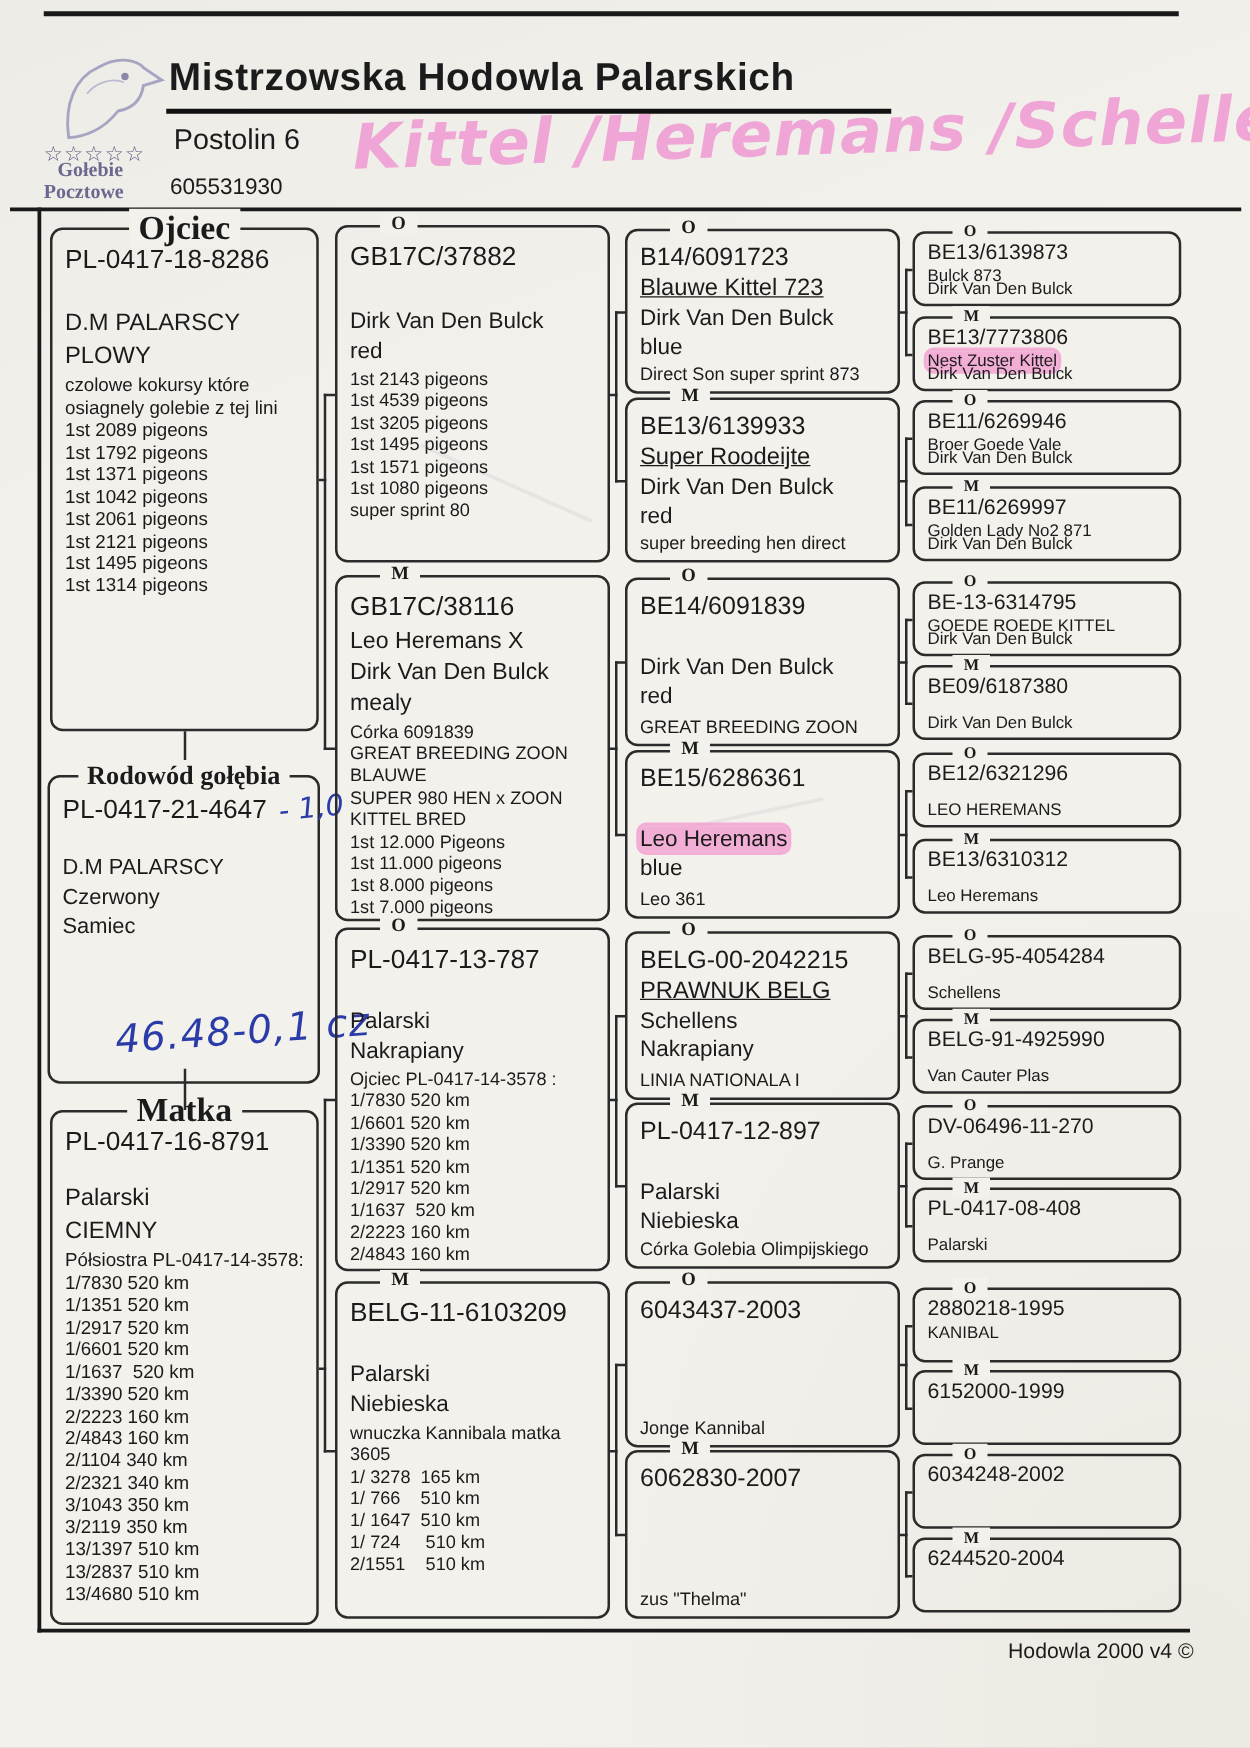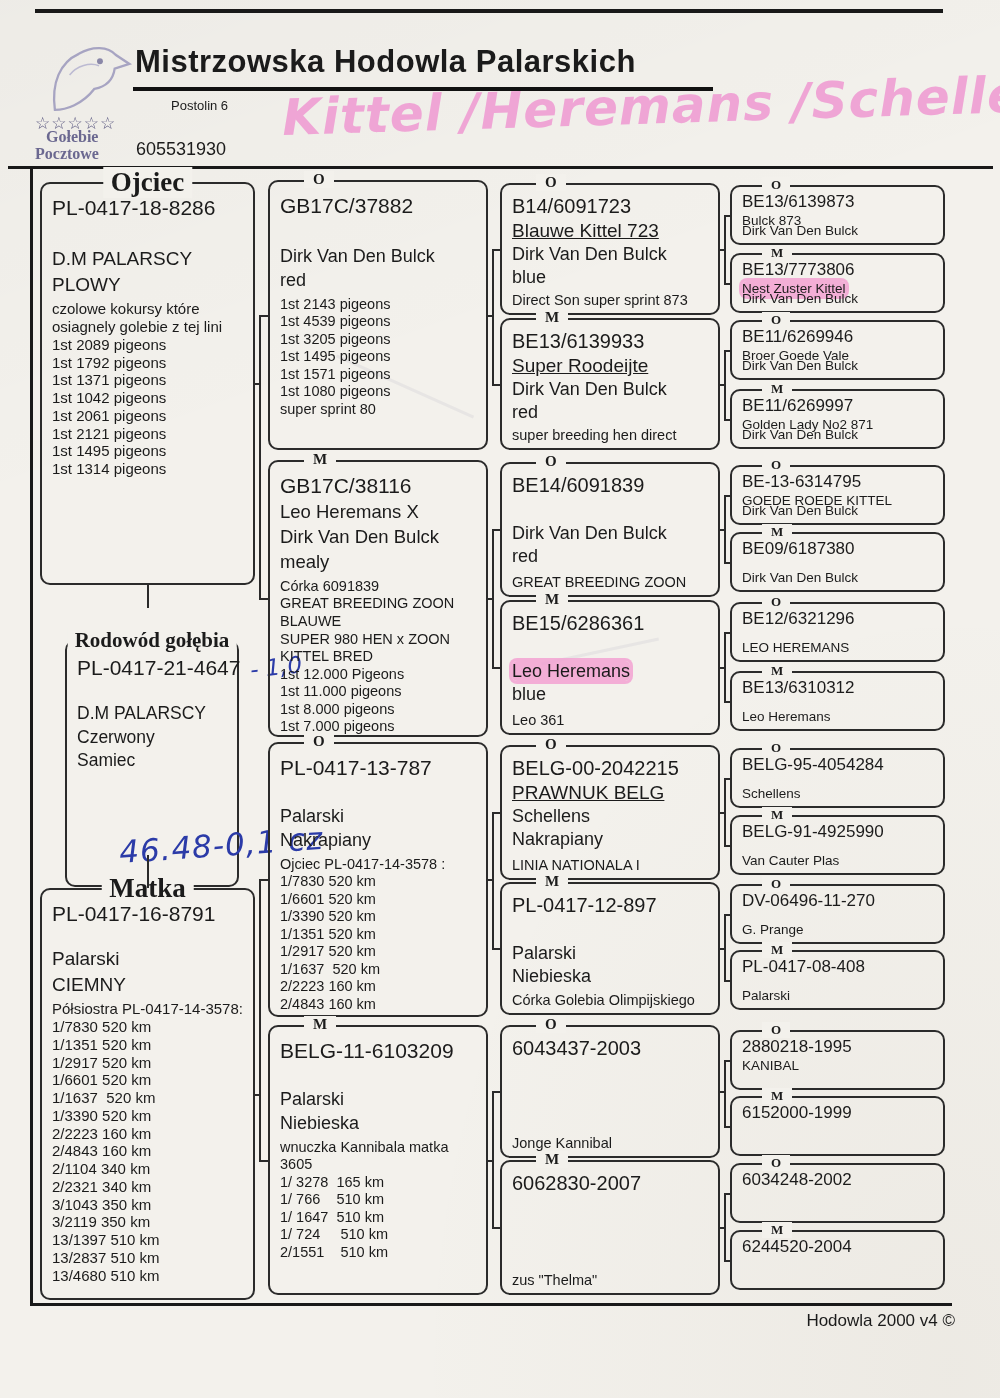--- a/index.html
+++ b/index.html
@@ -7,21 +7,21 @@
   .page{position:relative;width:1000px;height:1398px;margin:0 auto;overflow:hidden;
     background:#f3f1ec;
     background-image:linear-gradient(160deg,rgba(0,0,0,0.022),rgba(0,0,0,0) 30%),
                      radial-gradient(ellipse at 95% 98%,rgba(120,100,70,0.05),rgba(0,0,0,0) 40%);
     font-family:"Liberation Sans",sans-serif;color:#1b1b1b;}
   .abs{position:absolute;}
   .rule{position:absolute;background:#191919;}
   
   .title{position:absolute;left:135px;top:44px;font-size:31px;font-weight:bold;letter-spacing:.5px;}
   .title-underline{position:absolute;left:133px;top:87px;width:580px;height:4px;background:#111;}
-  .address{position:absolute;left:139px;top:98px;font-size:13px;margin-left:32px;}
+  .address{position:absolute;left:139px;top:98px;font-size:23px;}
   .phone{position:absolute;left:136px;top:139px;font-size:18px;}
   .hw-pink{position:absolute;left:282px;top:78px;width:700px;font-size:50px;font-style:italic;font-weight:bold;
     color:#efa5d5;transform:rotate(-1.8deg);letter-spacing:1px;font-family:"DejaVu Sans",sans-serif;white-space:nowrap;}
   .logo-stars{position:absolute;left:35px;top:113px;font-size:17px;letter-spacing:1px;color:#5d5a82;}
   .logo-t1{position:absolute;left:46px;top:128px;font-size:16px;font-weight:bold;color:#6b6890;font-family:"Liberation Serif",serif;}
   .logo-t2{position:absolute;left:35px;top:145px;font-size:16px;font-weight:bold;color:#6b6890;font-family:"Liberation Serif",serif;}
   
   .pbox{position:absolute;border:2px solid #2b2b2b;border-radius:10px;box-sizing:border-box;
     padding:6px 8px 4px 10px;background:transparent;}
   .legend-big{position:absolute;top:-17px;left:50%;transform:translateX(-50%);background:#f3f1ec;
@@ -92,21 +92,21 @@
 1st 2089 pigeons
 1st 1792 pigeons
 1st 1371 pigeons
 1st 1042 pigeons
 1st 2061 pigeons
 1st 2121 pigeons
 1st 1495 pigeons
 1st 1314 pigeons</div>
   </div>
 
-  <div class="pbox" style="left:38px;top:640px;width:174px;height:247px;margin-left:27px;">
+  <div class="pbox" style="left:38px;top:620px;width:218px;height:247px;">
     <span class="legend-mid">Rodowód gołębia</span>
     <div class="ring"><span>PL-0417-21-4647</span><span class="hw-blue hw-ring">- 1,0</span></div>
     <div class="owner" style="margin-top:22px;font-size:17.5px;">D.M PALARSCY
 Czerwony
 Samiec</div>
     <div class="hw-blue hw-note">46.48-0,1 cz</div>
   </div>
 
   <div class="pbox" style="left:40px;top:888px;width:215px;height:412px;">
     <span class="legend-big">Matka</span>

